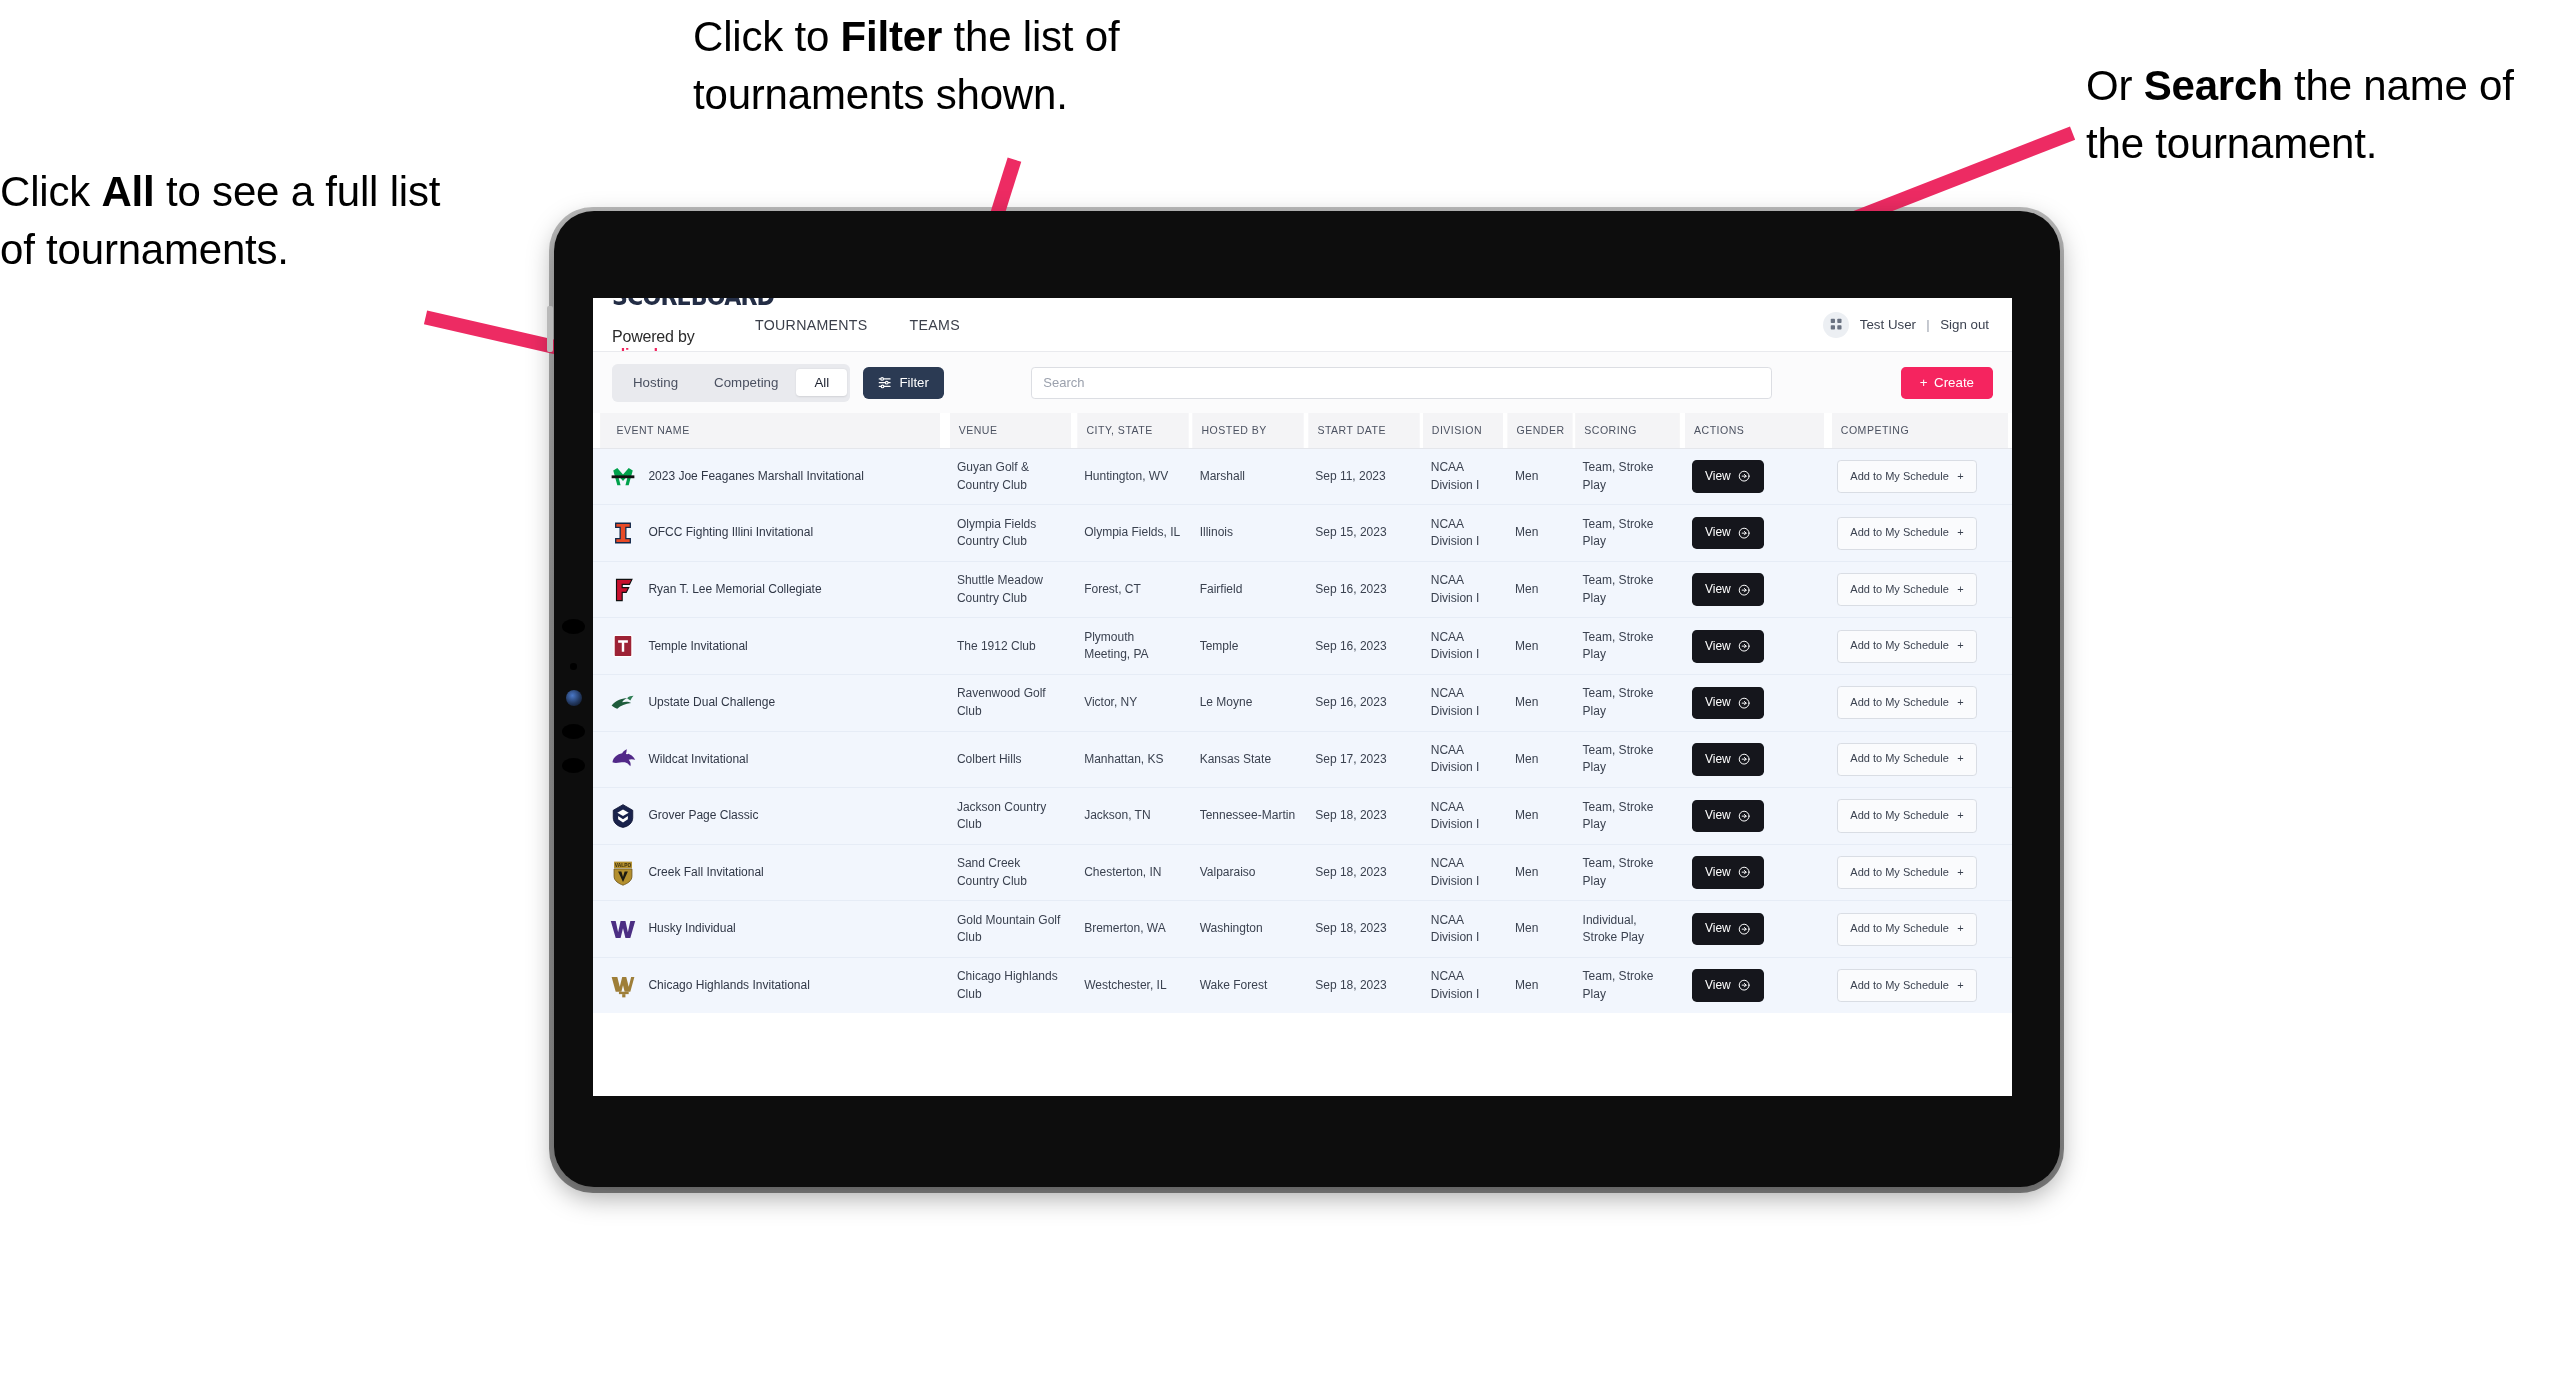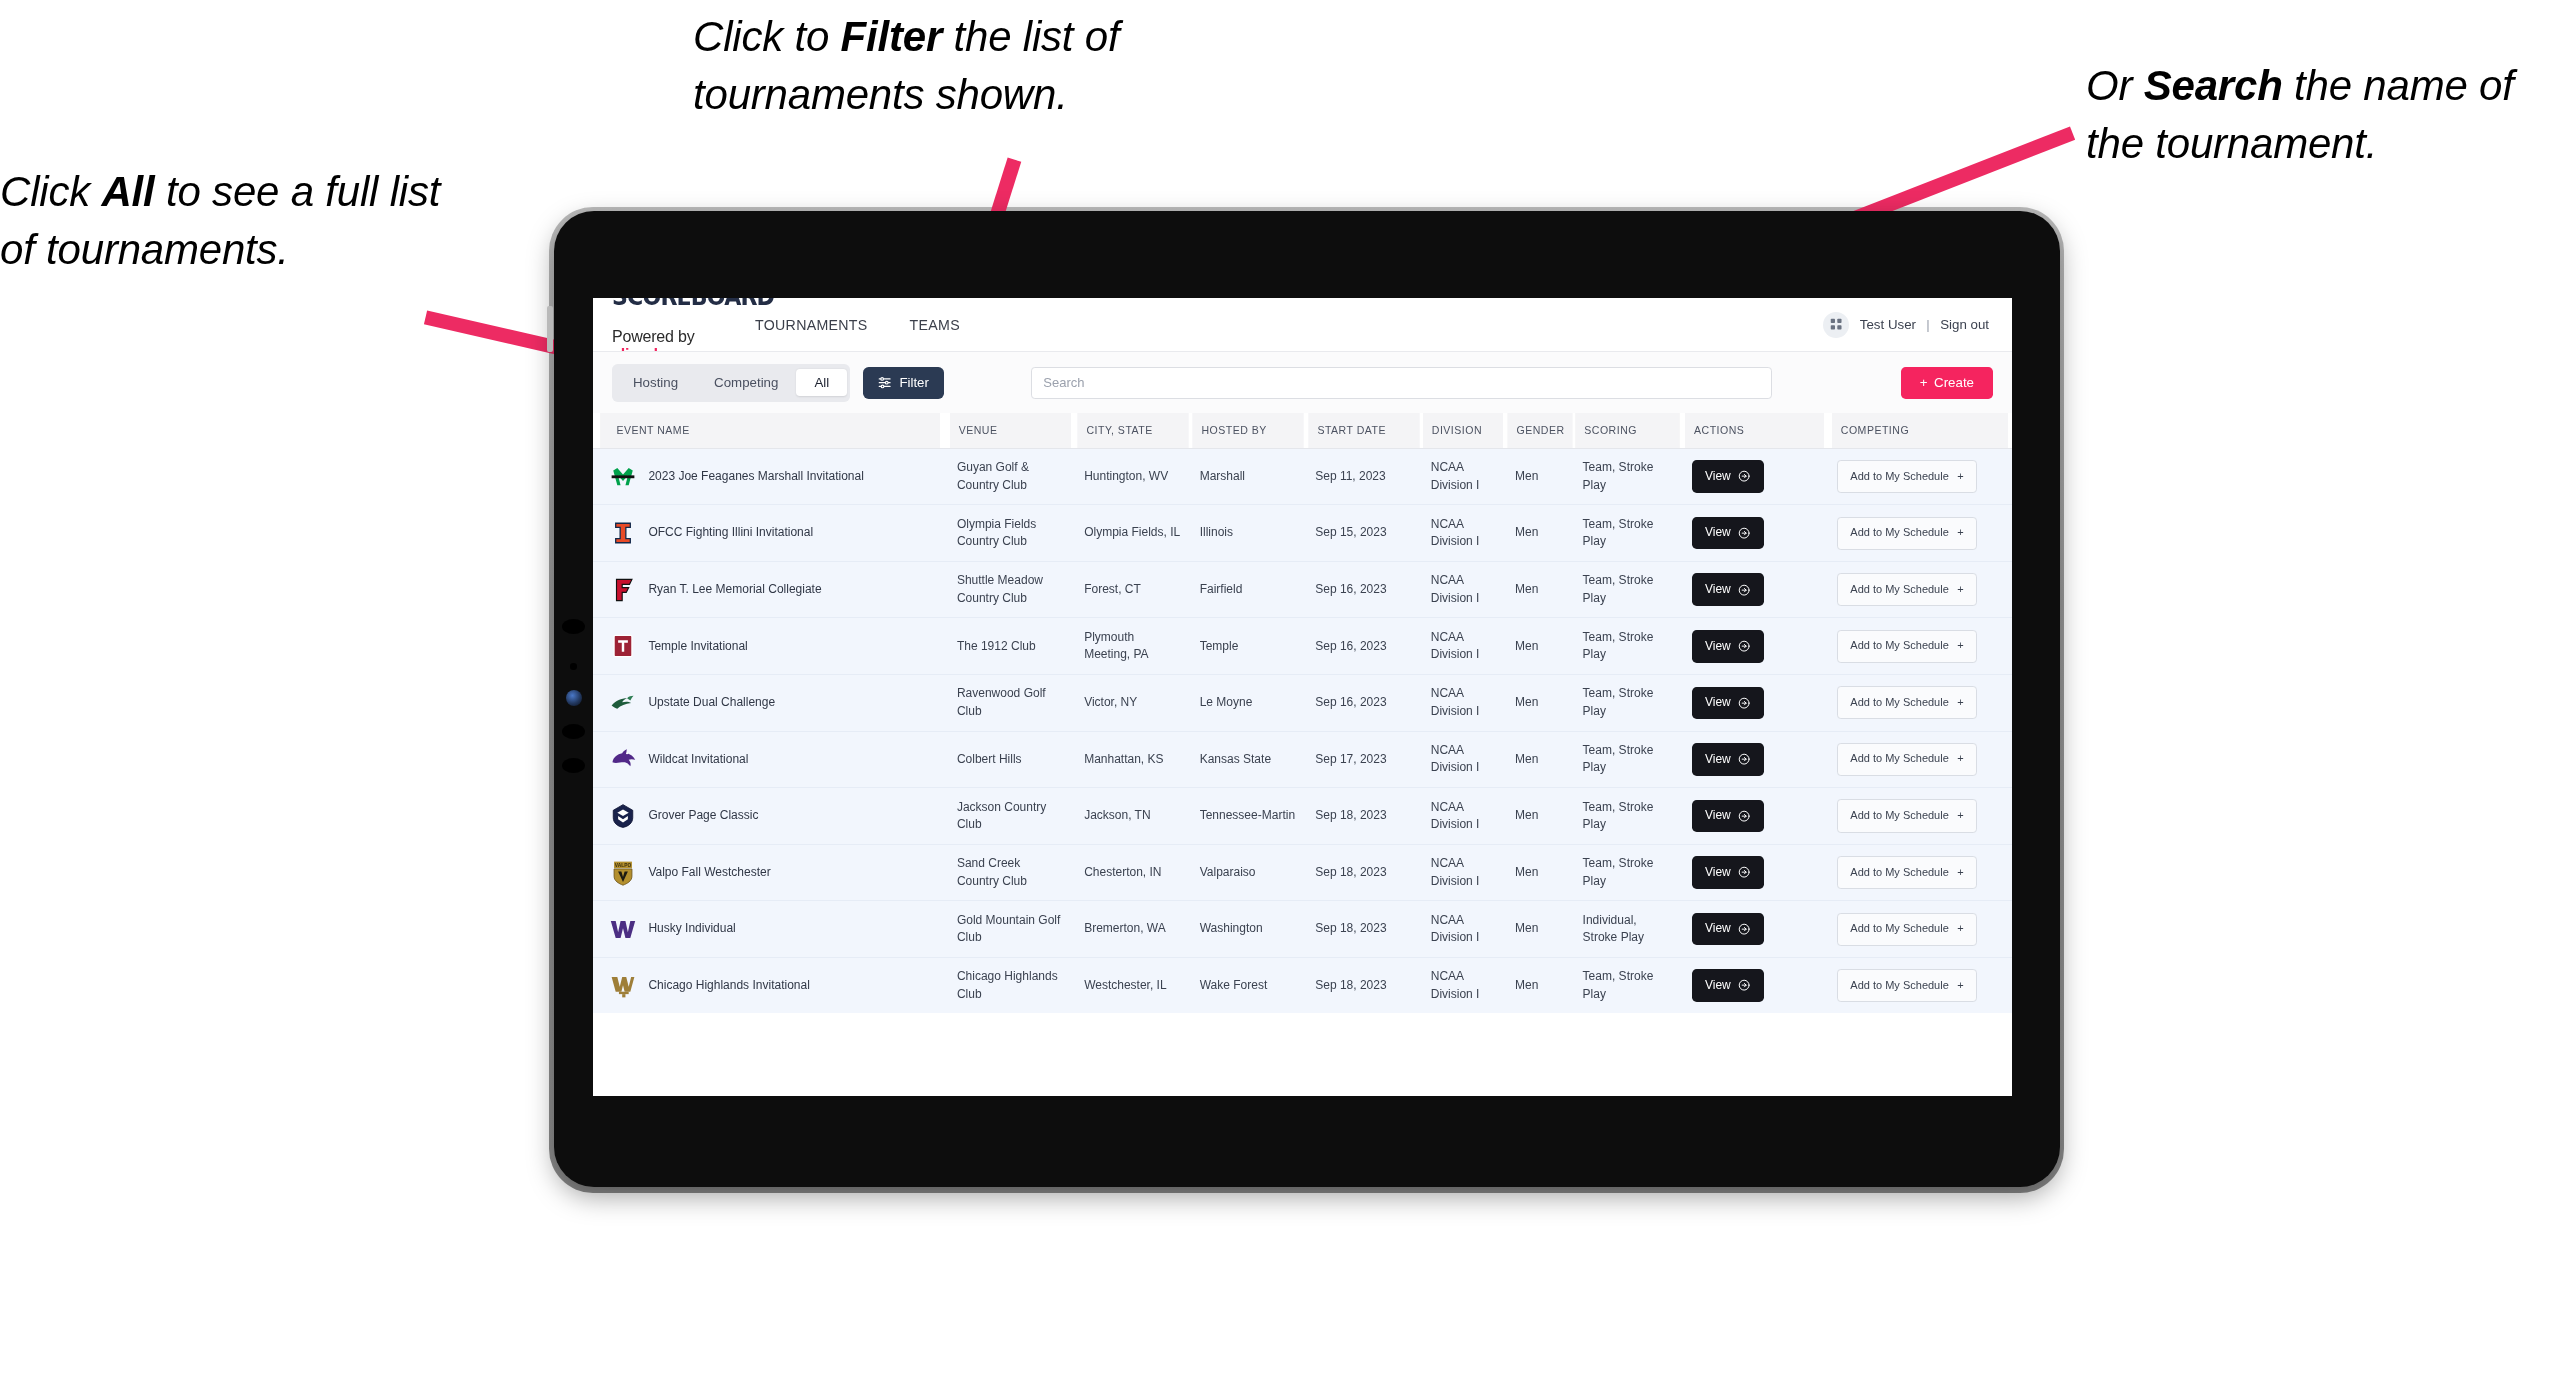--- a/index.html
+++ b/index.html
@@ -13,21 +13,20 @@
 
   
   .callout{
     position:absolute;
     color:#000;
     font-family:"Liberation Sans", sans-serif;
     font-size:42px;
     line-height:1.38;
     font-weight:400;
     letter-spacing:-0.2px;
-    font-style:italic;
   }
   .callout b{font-weight:700;}
   #callout-all{left:0px;top:163px;width:446px;}
   #callout-filter{left:693px;top:7.6px;width:665px;}
   #callout-search{left:2086px;top:57px;width:446px;}
 
   .arrow-svg{position:absolute;left:0;top:0;width:2576px;height:1386px;pointer-events:none;}
 
   
   #tablet{
@@ -532,21 +531,21 @@
           <td>
             <div class="event-cell">
               <span class="logo">
                 <svg viewBox="0 0 32 32" style="font-size:12.5px">
                   <rect x="5" y="2" width="22" height="8" fill="#B38F2E"></rect>
                   <text x="16" y="8.4" font-size="6" font-family="Liberation Sans, sans-serif" font-weight="700" fill="#3A2E10" text-anchor="middle">VALPO</text>
                   <path d="M5 11h22v9c0 6-6 9-11 11-5-2-11-5-11-11z" fill="#B38F2E" stroke="#6b521a" stroke-width="1"></path>
                   <path d="M10 14h4l2 7 2-7h4l-6 13z" fill="#1d1a12"></path>
                 </svg>
               </span>
-              <span class="event-name">Valpo Fall Westchester</span>
+              <span class="event-name">Creek Fall Invitational</span>
             </div>
           </td>
           <td>Sand Creek Country Club</td>
           <td>Chesterton, IN</td>
           <td>Valparaiso</td>
           <td>Sep 18, 2023</td>
           <td>NCAA Division I</td>
           <td>Men</td>
           <td>Team, Stroke Play</td>
           <td><span class="view-btn">

